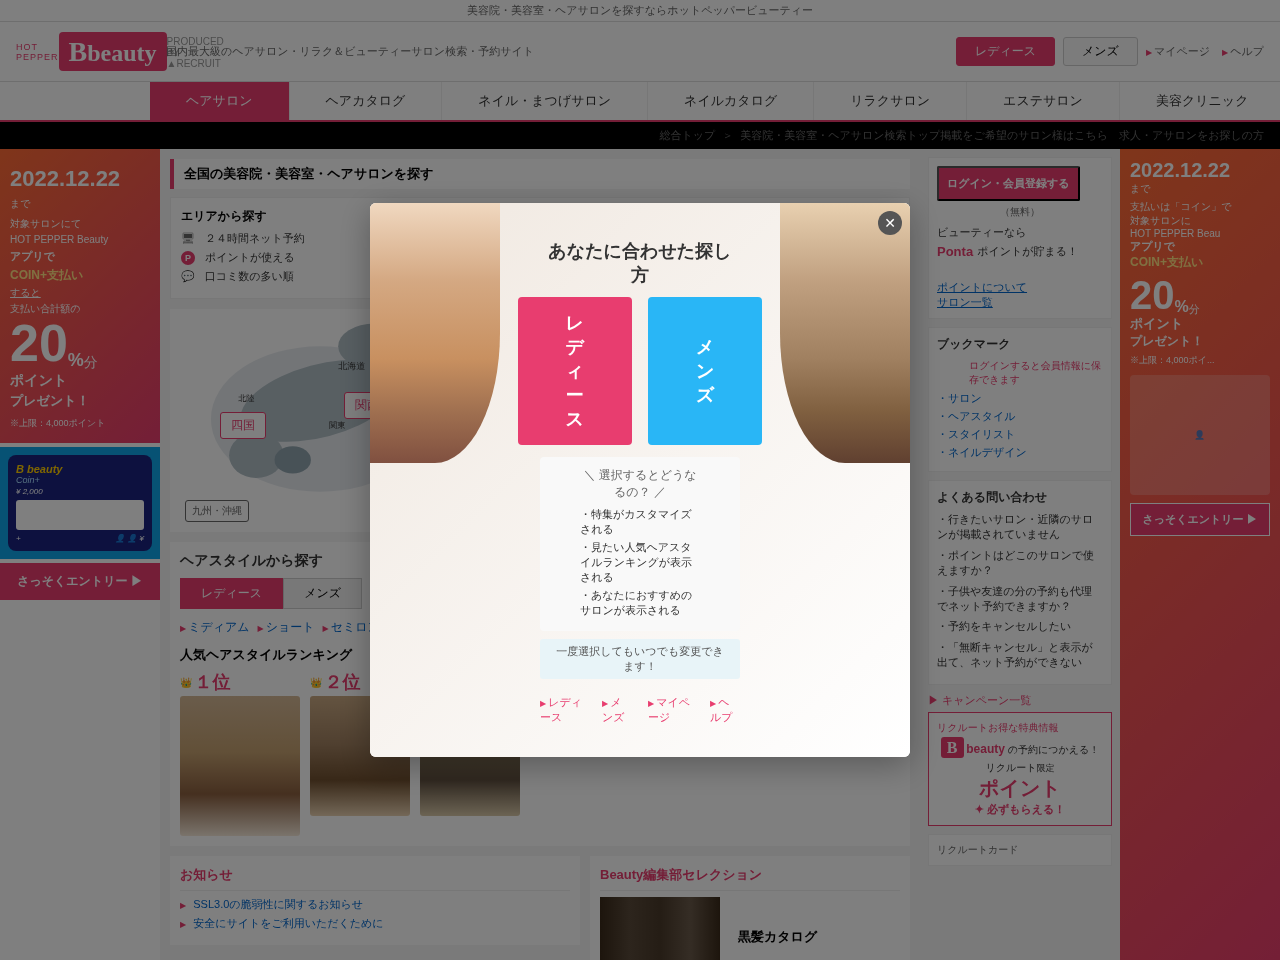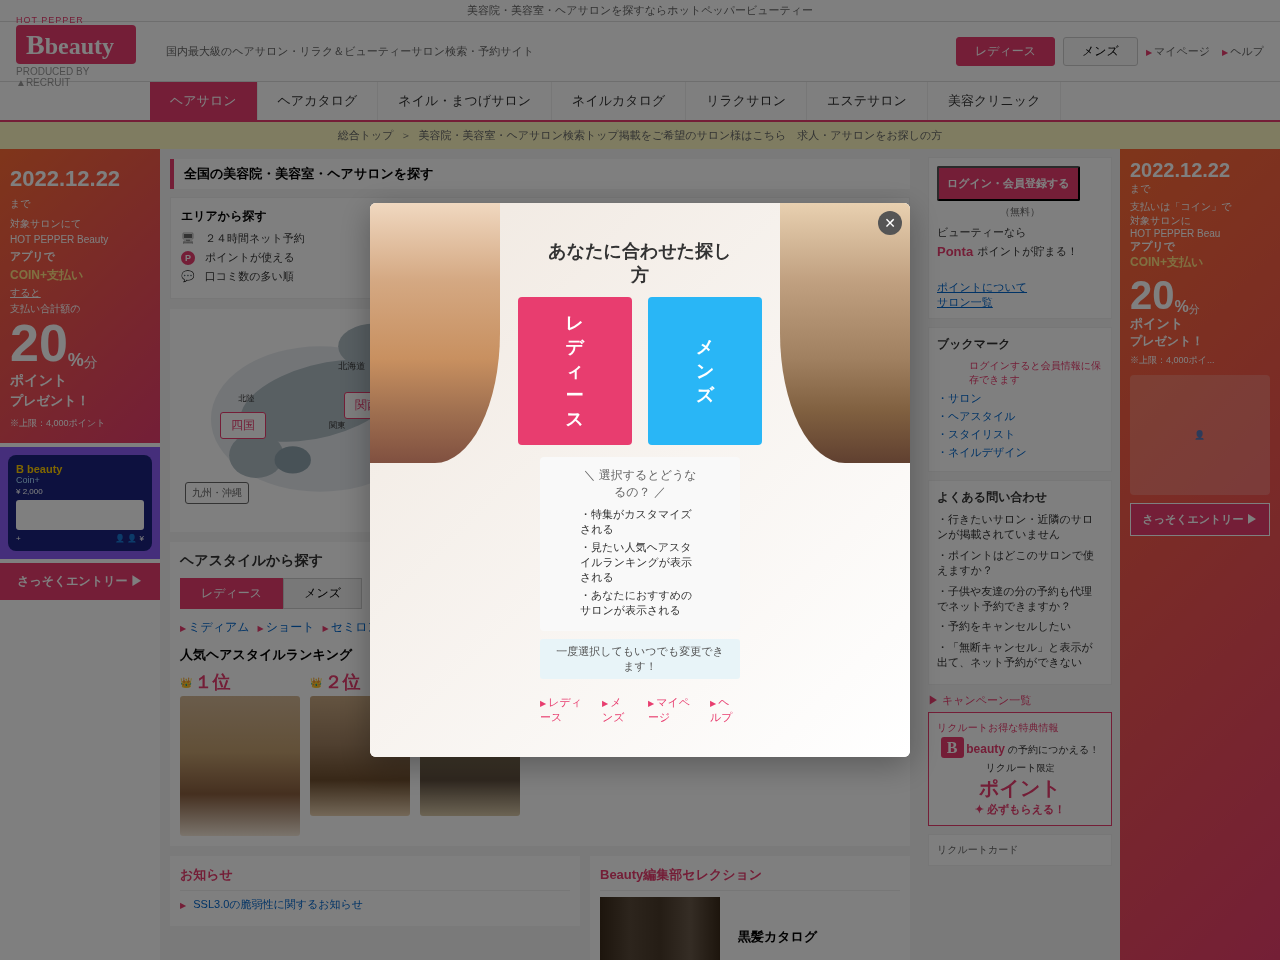--- a/index.html
+++ b/index.html
@@ -19,21 +19,22 @@
     .header {
       display: flex;
       align-items: center;
       background: #fff;
       padding: 8px 16px;
       border-bottom: 1px solid #ddd;
       height: 60px;
     }
     .logo-area {
       display: flex;
-      flex-direction: column;
+      flex-direction: row;
+      align-items: center;
       margin-right: 20px;
       width: 120px;
     }
     .logo-top { font-size: 9px; color: #e83d6f; letter-spacing: 1px; }
     .header-tagline { font-size: 11px; color: #666; flex: 1; padding-left: 10px; }
     .header-right { display: flex; gap: 8px; align-items: center; margin-left: auto; }
     .gender-btn {
       padding: 5px 18px;
       border: 1px solid #ccc;
       border-radius: 3px;
@@ -47,40 +48,40 @@
     .header-links a::before { content: '▶'; color: #e83d6f; font-size: 8px; margin-right: 2px; }
 
     
     .main-nav {
       display: flex;
       background: #fff;
       border-bottom: 2px solid #e83d6f;
       padding-left: 150px;
     }
     .nav-item {
-      padding: 10px 20px;
+      padding: 10px 36px;
       font-size: 13px;
       cursor: pointer;
       color: #333;
       border-right: 1px solid #eee;
       white-space: nowrap;
     }
     .nav-item.active {
       background: #e83d6f;
       color: #fff;
     }
 
     
     .breadcrumb-bar {
-      background: #fef9c3;
+      background: #000000;
       padding: 6px 16px;
       font-size: 11px;
       color: #666;
       display: flex;
-      justify-content: center;
+      justify-content: flex-end;
       align-items: center;
     }
     .breadcrumb-bar a { color: #666; text-decoration: none; }
     .breadcrumb-bar .sep { margin: 0 4px; }
     .breadcrumb-right { font-size: 11px; color: #666; }
 
     
     .main-wrapper {
       display: flex;
       max-width: 1280px;
@@ -97,23 +98,24 @@
     .campaign-banner {
       background: linear-gradient(135deg, #ff6b35, #e83d6f);
       color: #fff;
       padding: 12px 10px;
       font-size: 11px;
       line-height: 1.6;
     }
     .campaign-banner .date { font-size: 22px; font-weight: bold; }
     .campaign-banner .date-sub { font-size: 10px; }
     .app-preview {
-      background: #8b5cf6;
+      background: #0ea5e9;
       padding: 8px;
       margin-top: 4px;
+      font-style: italic;
     }
     .app-mockup {
       background: #1a237e;
       border-radius: 8px;
       padding: 8px;
       color: #fff;
       font-size: 9px;
     }
     .entry-btn {
       display: block;
@@ -532,21 +534,21 @@
           <text x="60" y="90" font-size="9" fill="#333" font-family="sans-serif">北陸</text>
           <text x="200" y="95" font-size="9" fill="#333" font-family="sans-serif">東北</text>
           <text x="160" y="120" font-size="9" fill="#333" font-family="sans-serif">関東</text>
         </svg>
         
         <div style="position:relative;height:0;">
           <div style="position:absolute;top:-170px;right:10px;background:#fff;border:1px solid #e83d6f;color:#e83d6f;padding:4px 10px;font-size:12px;border-radius:3px;cursor:pointer;white-space:nowrap;">関東</div>
           <div style="position:absolute;top:-140px;right:40px;background:#fff;border:1px solid #e83d6f;color:#e83d6f;padding:4px 10px;font-size:12px;border-radius:3px;cursor:pointer;white-space:nowrap;">東海</div>
           <div style="position:absolute;top:-130px;right:70px;background:#fff;border:1px solid #e83d6f;color:#e83d6f;padding:4px 10px;font-size:12px;border-radius:3px;cursor:pointer;white-space:nowrap;">関西</div>
           <div style="position:absolute;top:-110px;left:40px;background:#fff;border:1px solid #e83d6f;color:#e83d6f;padding:4px 10px;font-size:12px;border-radius:3px;cursor:pointer;white-space:nowrap;">四国</div>
-          <div style="position:absolute;bottom:18px;left:5px;background:#fff;border:1px solid #666;color:#666;padding:3px 6px;font-size:10px;border-radius:3px;cursor:pointer;white-space:nowrap;">九州・沖縄</div>
+          <div style="position:absolute;bottom:0;left:5px;background:#fff;border:1px solid #666;color:#666;padding:3px 6px;font-size:10px;border-radius:3px;cursor:pointer;white-space:nowrap;">九州・沖縄</div>
         </div>
       </div>
       <div class="salon-search-section">
         <div class="relax-box">
           <div class="relax-title">リラク、整体・カイロ・矯正、リフレッシュサロン（温浴・飲食）サロンを探す</div>
           <div class="region-tags">関東｜関西｜東海｜北海道｜東北｜北信越｜中国｜四国｜九州・沖縄</div>
         </div>
         <div class="esthetic-box">
           <div class="esthetic-title">エステサロンを探す</div>
           <div class="region-tags">関東｜関西｜東海｜北海道｜東北｜北信越｜中国｜四国｜九州・沖縄</div>
@@ -612,20 +614,23 @@
       </div>
     </div>
 
     <div class="two-col">
 
       <div class="col-left">
         <div class="oshirase-section">
           <div class="section-box-title">お知らせ</div>
           <div class="oshirase-item">
             <a href="#">SSL3.0の脆弱性に関するお知らせ</a>
+          </div>
+          <div class="oshirase-item">
+            <a href="#">安全にサイトをご利用いただくために</a>
           </div>
         </div>
       </div>
 
       <div class="col-right">
         <div class="editorial-section">
           <div class="section-box-title">Beauty編集部セレクション</div>
           <div class="editorial-item">
             <div class="editorial-thumb" style="background:linear-gradient(135deg,#2c2c2c,#666,#444,#999);display:flex;align-items:center;justify-content:center;">
 

